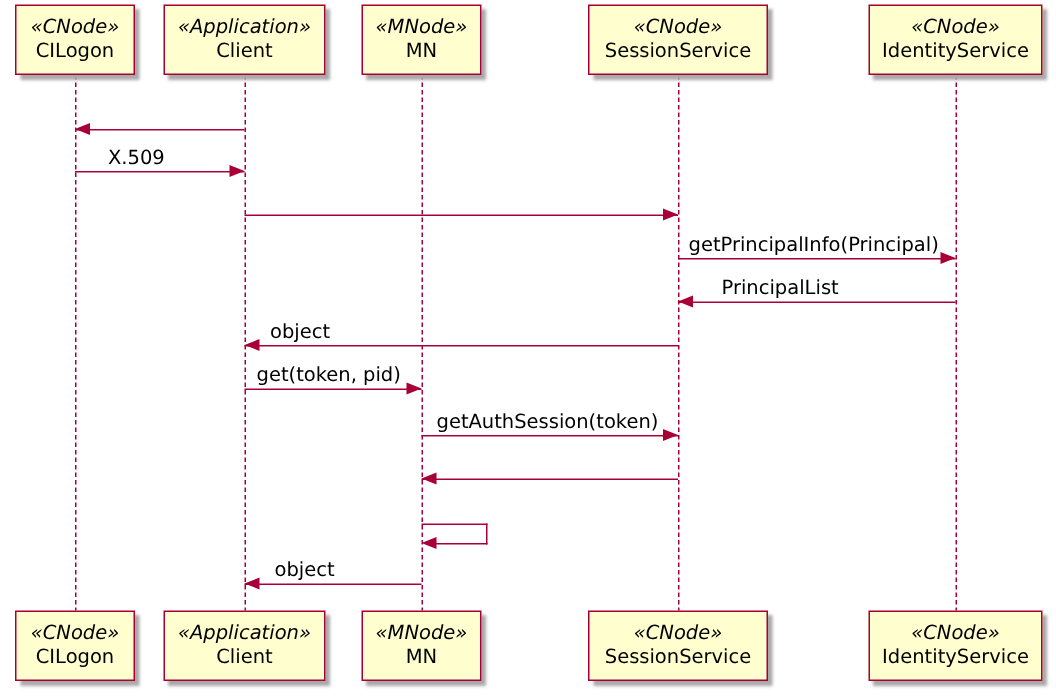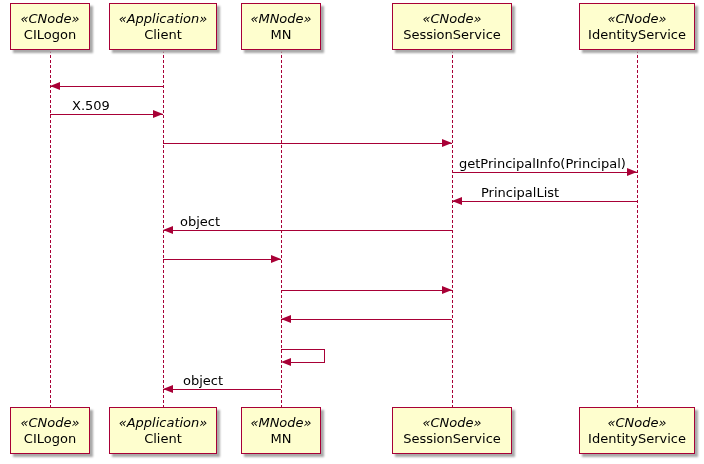--- a/index.html
+++ b/index.html
@@ -112,23 +112,25 @@
   <div class="head head-r" style="left:627px;top:168px"></div>
 
   <div class="msg-label" style="left:481px;top:185px">PrincipalList</div>
   <div class="mline" style="left:452px;top:201px;width:185px"></div>
   <div class="head head-l" style="left:452px;top:197px"></div>
 
   <div class="msg-label" style="left:180px;top:214px">object</div>
   <div class="mline" style="left:163px;top:230px;width:289px"></div>
   <div class="head head-l" style="left:163px;top:226px"></div>
 
+  <div class="msg-label" style="left:171px;top:243px">get(token, pid)</div>
   <div class="mline" style="left:163px;top:259px;width:118px"></div>
   <div class="head head-r" style="left:271px;top:255px"></div>
 
+  <div class="msg-label" style="left:291px;top:274px">getAuthSession(token)</div>
   <div class="mline" style="left:281px;top:290px;width:171px"></div>
   <div class="head head-r" style="left:442px;top:286px"></div>
 
   <div class="mline" style="left:281px;top:319px;width:171px"></div>
   <div class="head head-l" style="left:281px;top:315px"></div>
 
   <div class="mline" style="left:281px;top:349px;width:44px"></div>
   <div class="vline" style="left:324px;top:349px;height:14px"></div>
   <div class="mline" style="left:290px;top:362px;width:35px"></div>
   <div class="head head-l" style="left:281px;top:358px"></div>

